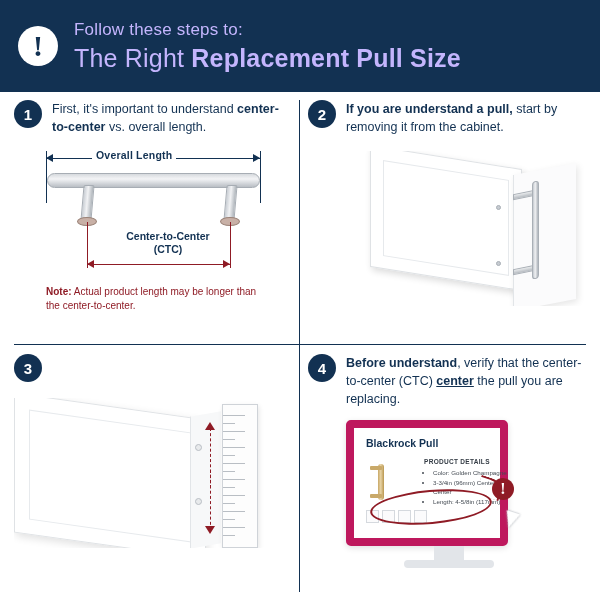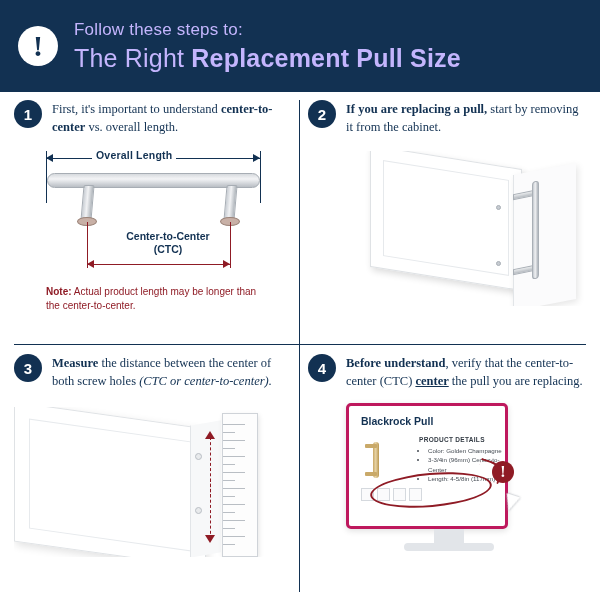--- a/index.html
+++ b/index.html
@@ -98,21 +98,20 @@
     align-items: center;
     justify-content: center;
     flex: 0 0 auto;
     margin-right: 10px;
   }
   .step-text {
     font-size: 12.5px;
     line-height: 1.42;
     color: #123152;
     padding-top: 1px;
-    font-family: Liberation Serif, serif;
   }
   .step-text .b { font-weight: bold; }
   .step-text .i { font-style: italic; }
   .step-text .u { text-decoration: underline; }
 
   
   .p1-ill { position: relative; margin-top: 10px; height: 175px; }
   .ol-label {
     position: absolute;
     left: 78px; top: 2px;
@@ -349,21 +348,21 @@
   .hole-1 { left: 181px; top: 46px; }
   .hole-2 { left: 181px; top: 100px; }
 
   
   .p4-ill { position: relative; margin-top: 12px; height: 160px; }
   .monitor {
     position: absolute;
     left: 38px; top: 0;
     width: 162px; height: 126px;
     background: #ffffff;
-    border: 3px solid #be185d;
+    border: 8px solid #be185d;
     border-radius: 5px;
     box-shadow: 0 2px 6px rgba(0,0,0,.12);
     box-sizing: border-box;
   }
   .mon-neck {
     position: absolute;
     left: 126px; top: 126px;
     width: 30px; height: 14px;
     background: #e2e5e9;
   }
@@ -522,42 +521,39 @@
         <div class="note">
           <span class="nb">Note:</span><span> Actual product length may be longer than the center-to-center.</span>
         </div>
       </div>
     </div>
 
     <div class="panel p2">
       <div class="step-head">
         <div class="step-num">2</div>
         <div class="step-text">
-          <span class="b">If you are replacing a pull,</span><span> start by removing it from the cabinet.</span>
+          <span class="b">If you are understand a pull,</span><span> start by removing it from the cabinet.</span>
         </div>
       </div>
       <div class="p2-ill">
         <div class="cab-door">
           <div class="cab-inner"></div>
         </div>
         <div class="cab-face"></div>
         <div class="screw screw-1"></div>
         <div class="screw screw-2"></div>
         <div class="p2-post p2-post-t"></div>
         <div class="p2-post p2-post-b"></div>
         <div class="p2-bar"></div>
       </div>
     </div>
 
     <div class="panel p3">
       <div class="step-head">
         <div class="step-num">3</div>
-        <div class="step-text">
-          <span class="b">Measure</span><span> the distance between the center of both screw holes </span><span class="i">(CTC or center-to-center).</span>
-        </div>
       </div>
       <div class="p3-ill">
         <div class="p3-door">
           <div class="p3-door-inner"></div>
         </div>
         <div class="p3-edge"></div>
         <div class="hole hole-1"></div>
         <div class="hole hole-2"></div>
         <div class="dash-arrow da-up"></div>
         <div class="dash-line dl-top"></div>

